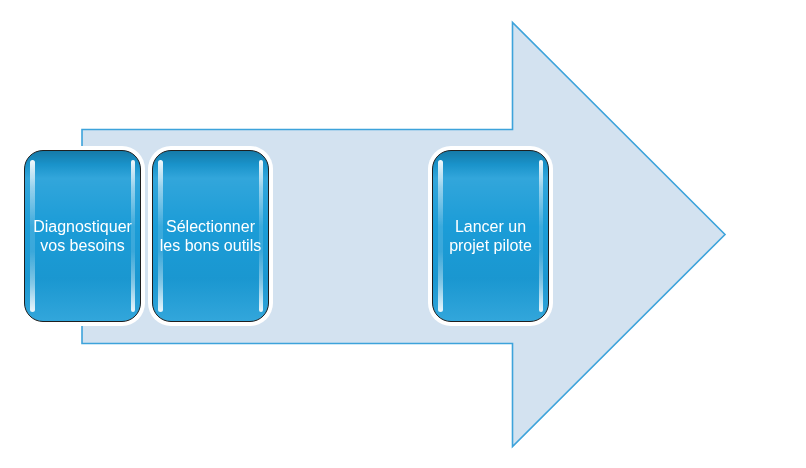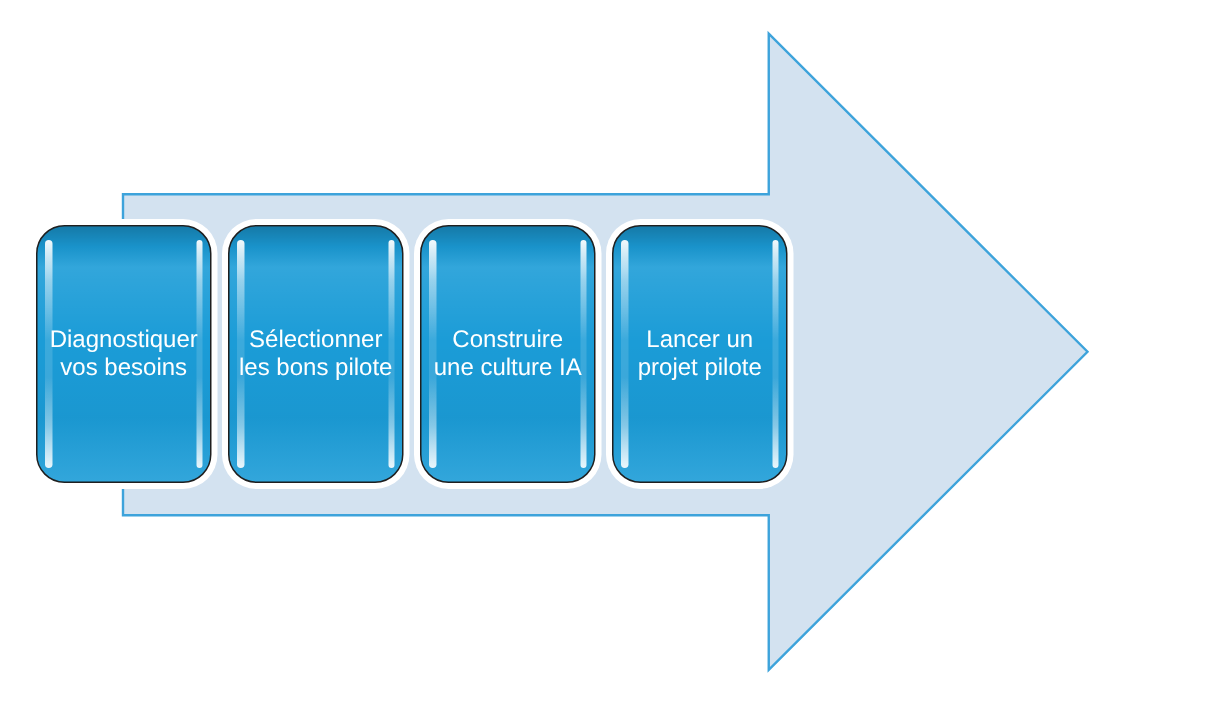--- a/index.html
+++ b/index.html
@@ -92,28 +92,24 @@
     <polygon points="82,129.5 512.5,129.5 512.5,22.5 725,234.5 512.5,446.5 512.5,343.5 82,343.5"></polygon>
   </svg>
 
   <div class="step-box" style="left:24px">
     <div class="step-label">Diagnostiquer
 vos besoins</div>
   </div>
 
   <div class="step-box" style="left:152px">
     <div class="step-label">Sélectionner
-les bons pilote</div>
+les bons outils</div>
   </div>
 
-  <div class="step-box" style="left:280px">
-    <div class="step-label">Construire
-une culture IA</div>
-  </div>
 
-  <div class="step-box" style="left:408px">
+  <div class="step-box" style="left:432px">
     <div class="step-label">Lancer un
 projet pilote</div>
   </div>
 
 
 
 </div>
 
 </body></html>

